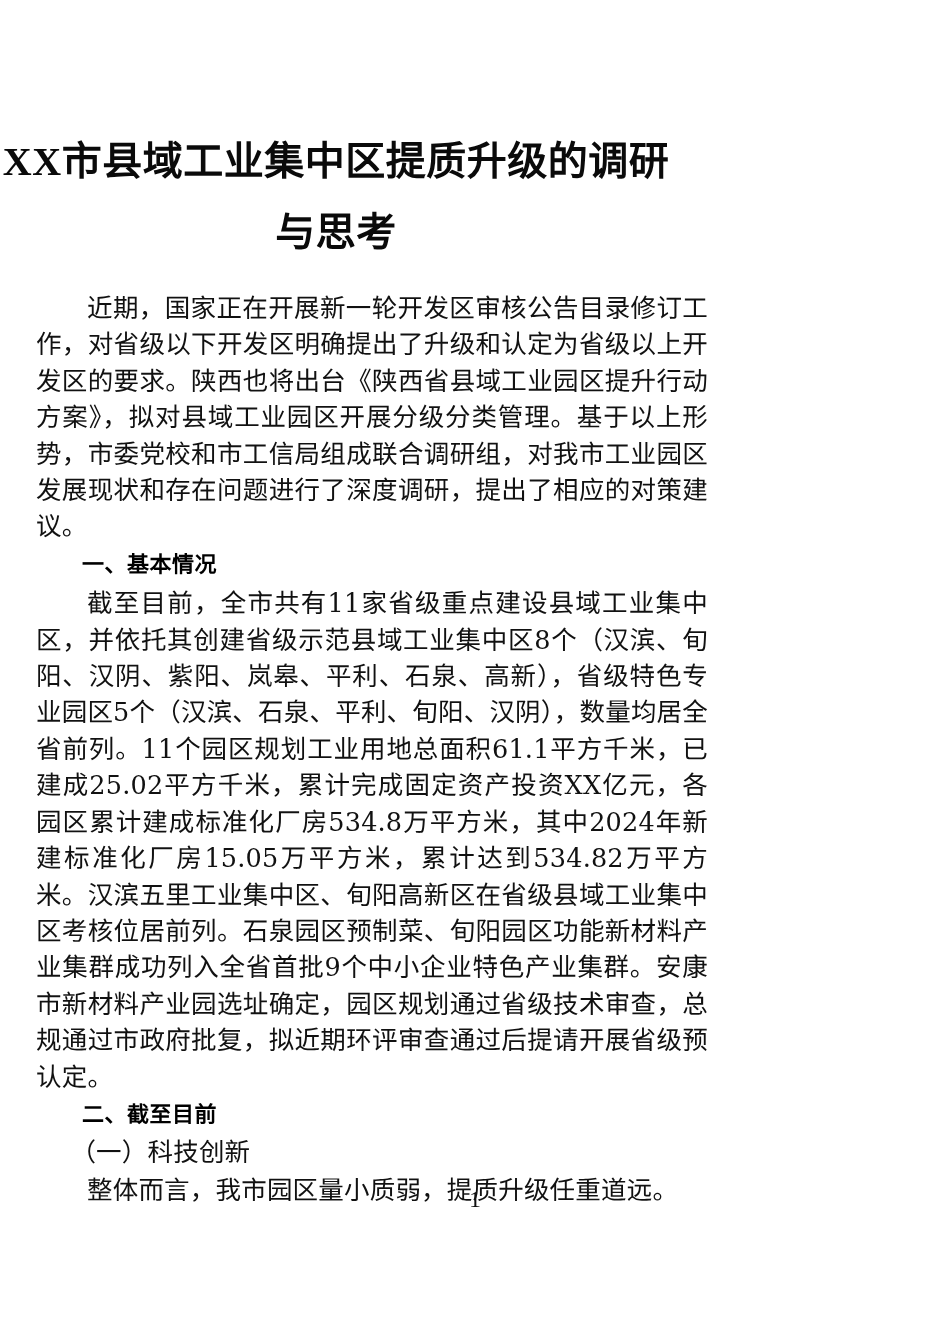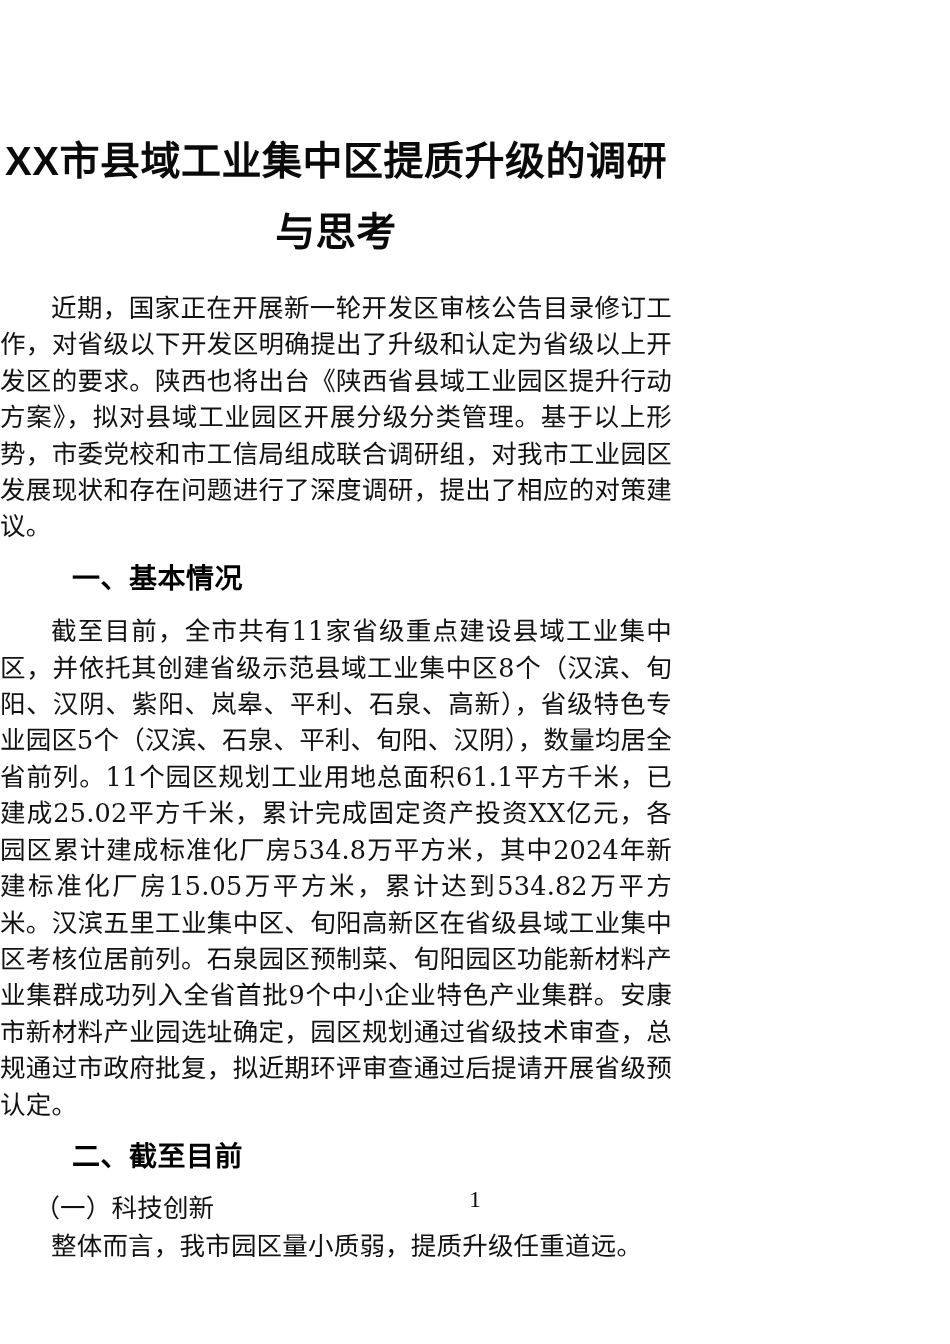--- a/index.html
+++ b/index.html
@@ -26,35 +26,36 @@
   }
 
   
   .doc-title {
     margin: 0;
     padding: 0;
     position: absolute;
     left: 0;
     top: 126px;
     width: 672px;
-    font-family: Liberation Sans, sans-serif;
+    font-family: Liberation Serif, serif;
     font-weight: 700;
     font-size: 40px;
     line-height: 71px;
     text-align: center;
     letter-spacing: 0.5px;
     color: #0a0a0a;
   }
 
   
   .body-block {
     position: absolute;
     left: 0;
     top: 290px;
     width: 672px;
+    padding-left: 36px;
   }
 
   p.para {
     margin: 0;
     padding: 0;
     font-family: "DejaVu Serif", "Liberation Serif", serif;
     font-size: 25.5px;
     line-height: 36.4px;
     text-align: justify;
     text-justify: inter-ideograph;
@@ -63,25 +64,25 @@
     letter-spacing: 0.2px;
     word-break: break-all;
   }
 
   p.para.no-indent {
     text-indent: 0;
   }
 
   
   h2.section-heading {
-    margin: 16px;
+    margin: 2px;
     padding: 0;
     font-family: "Liberation Sans", "DejaVu Sans", sans-serif;
     font-weight: 700;
-    font-size: 28px;
+    font-size: 22px;
     line-height: 36.4px;
     text-indent: 2em;
     letter-spacing: 0.5px;
     color: #000000;
   }
 
   
   h3.sub-heading {
     margin: 0;
     padding: 0;

